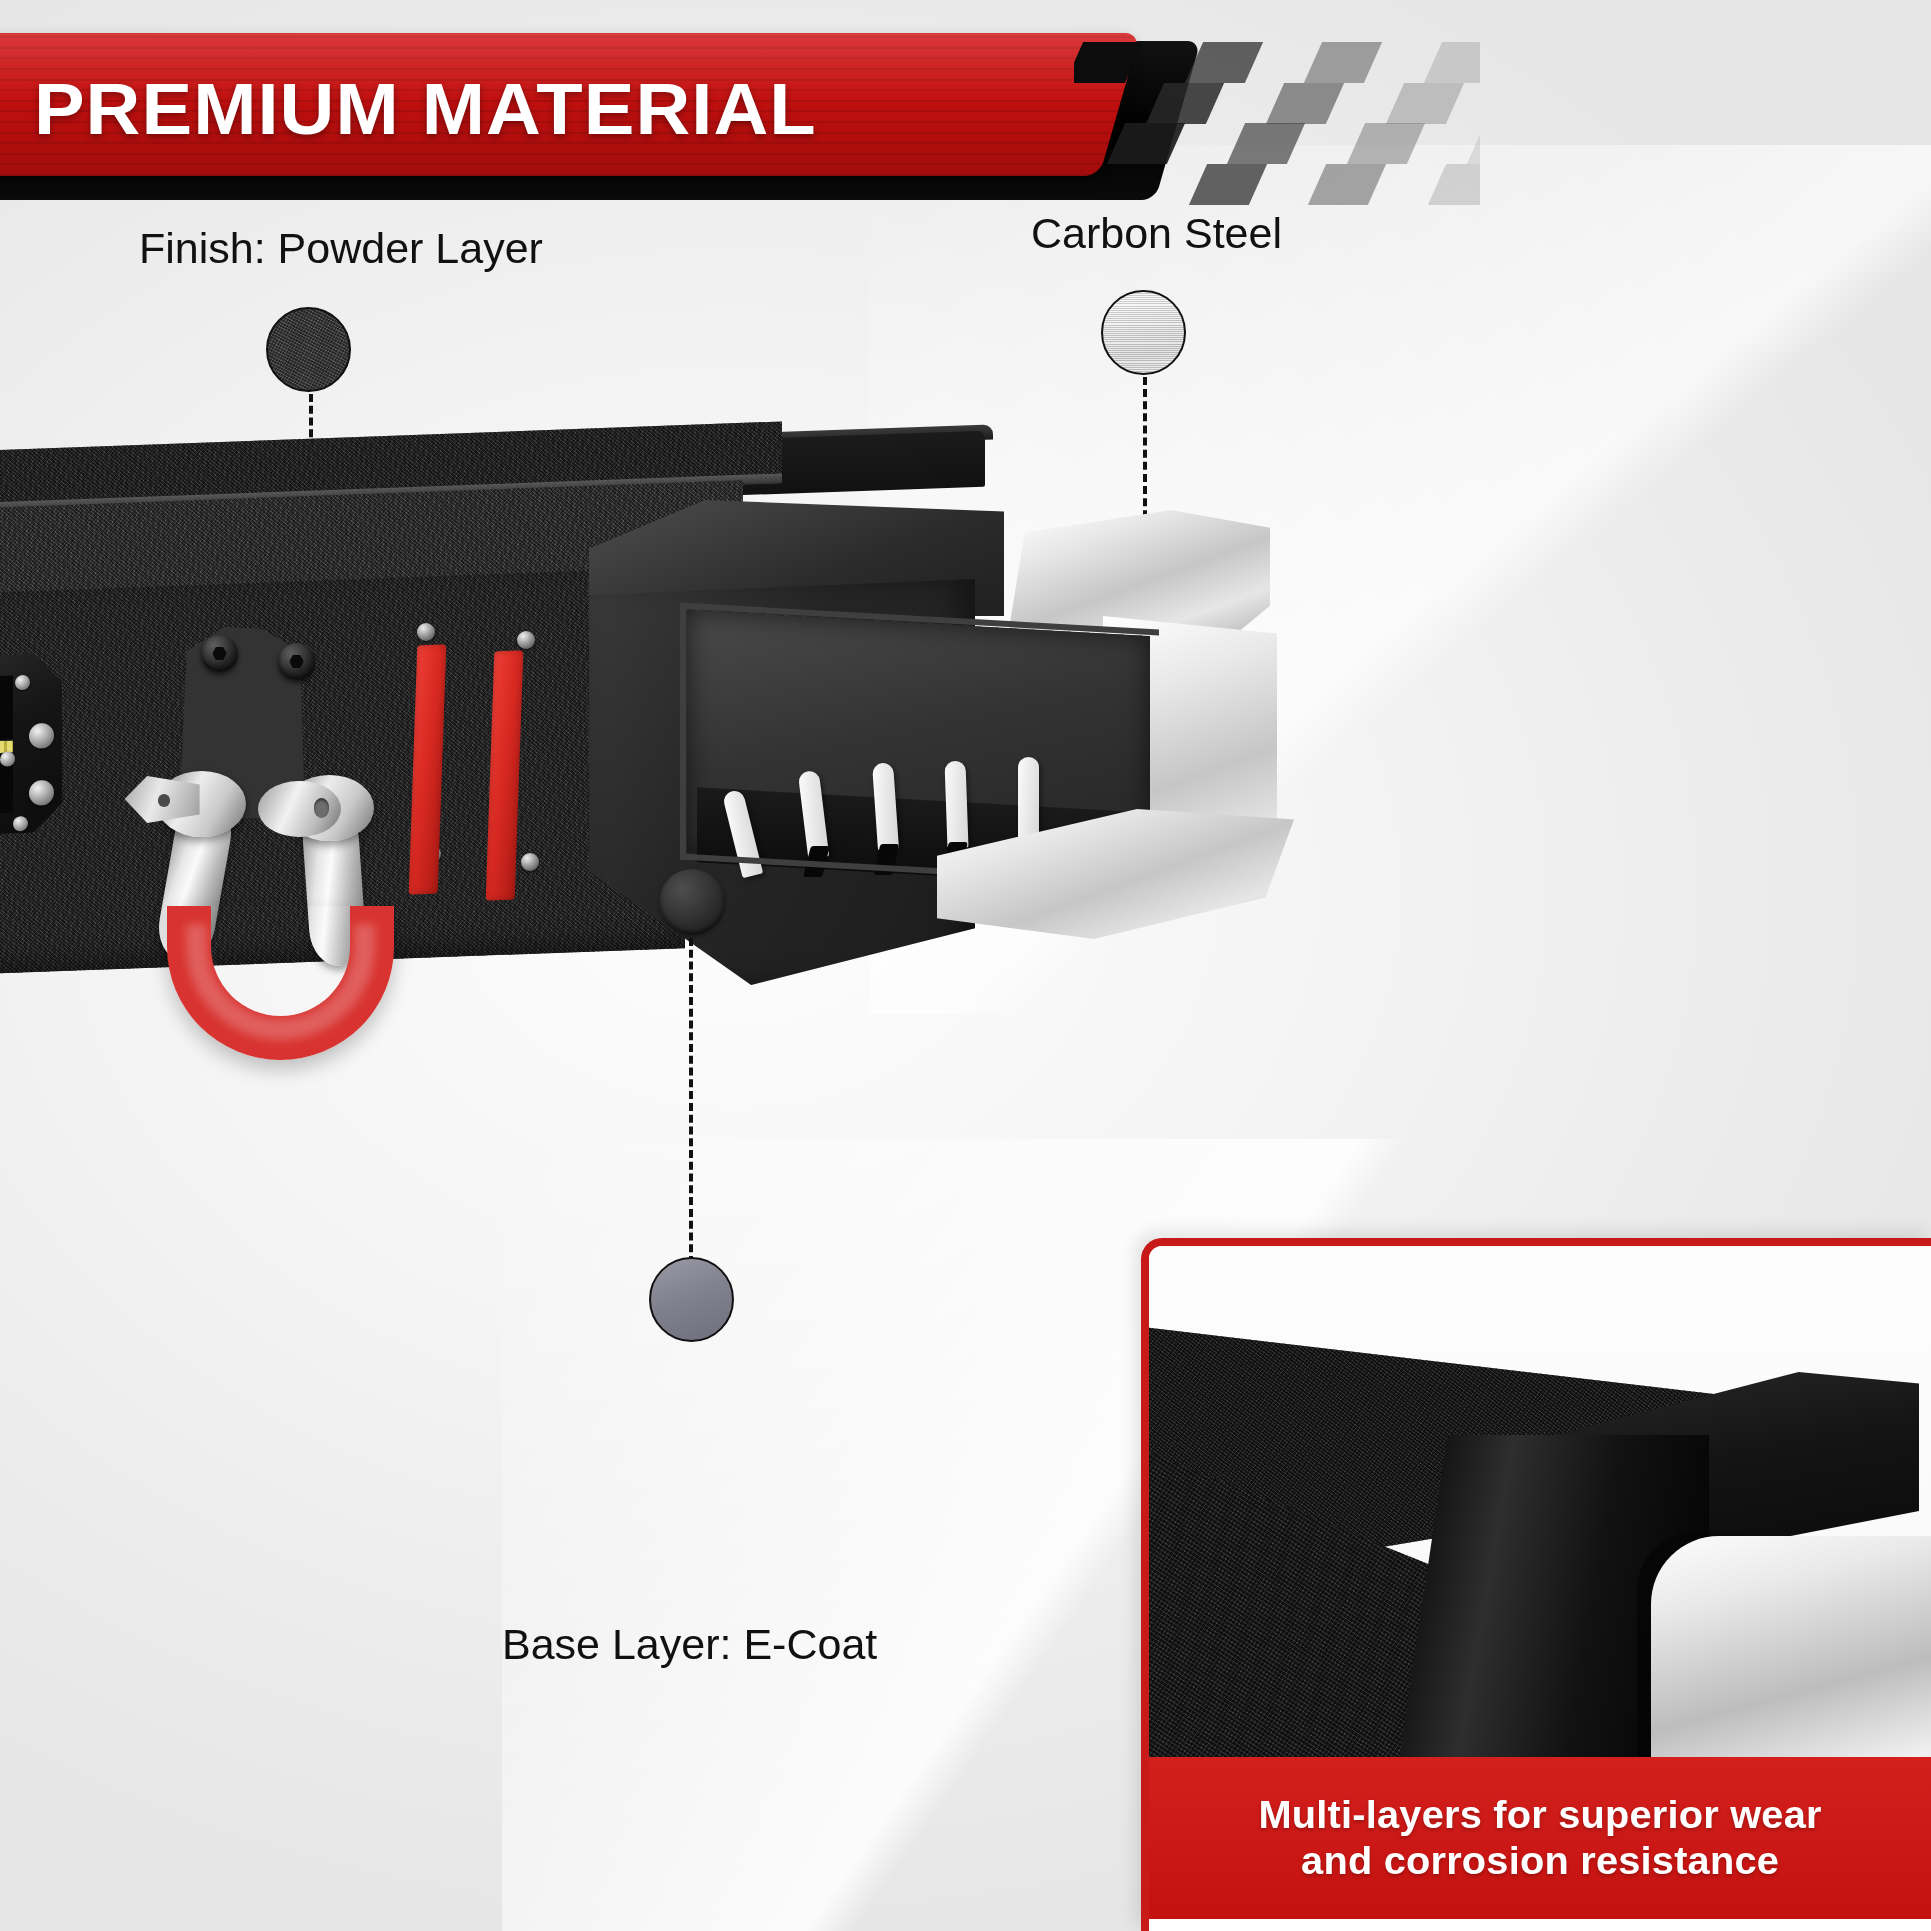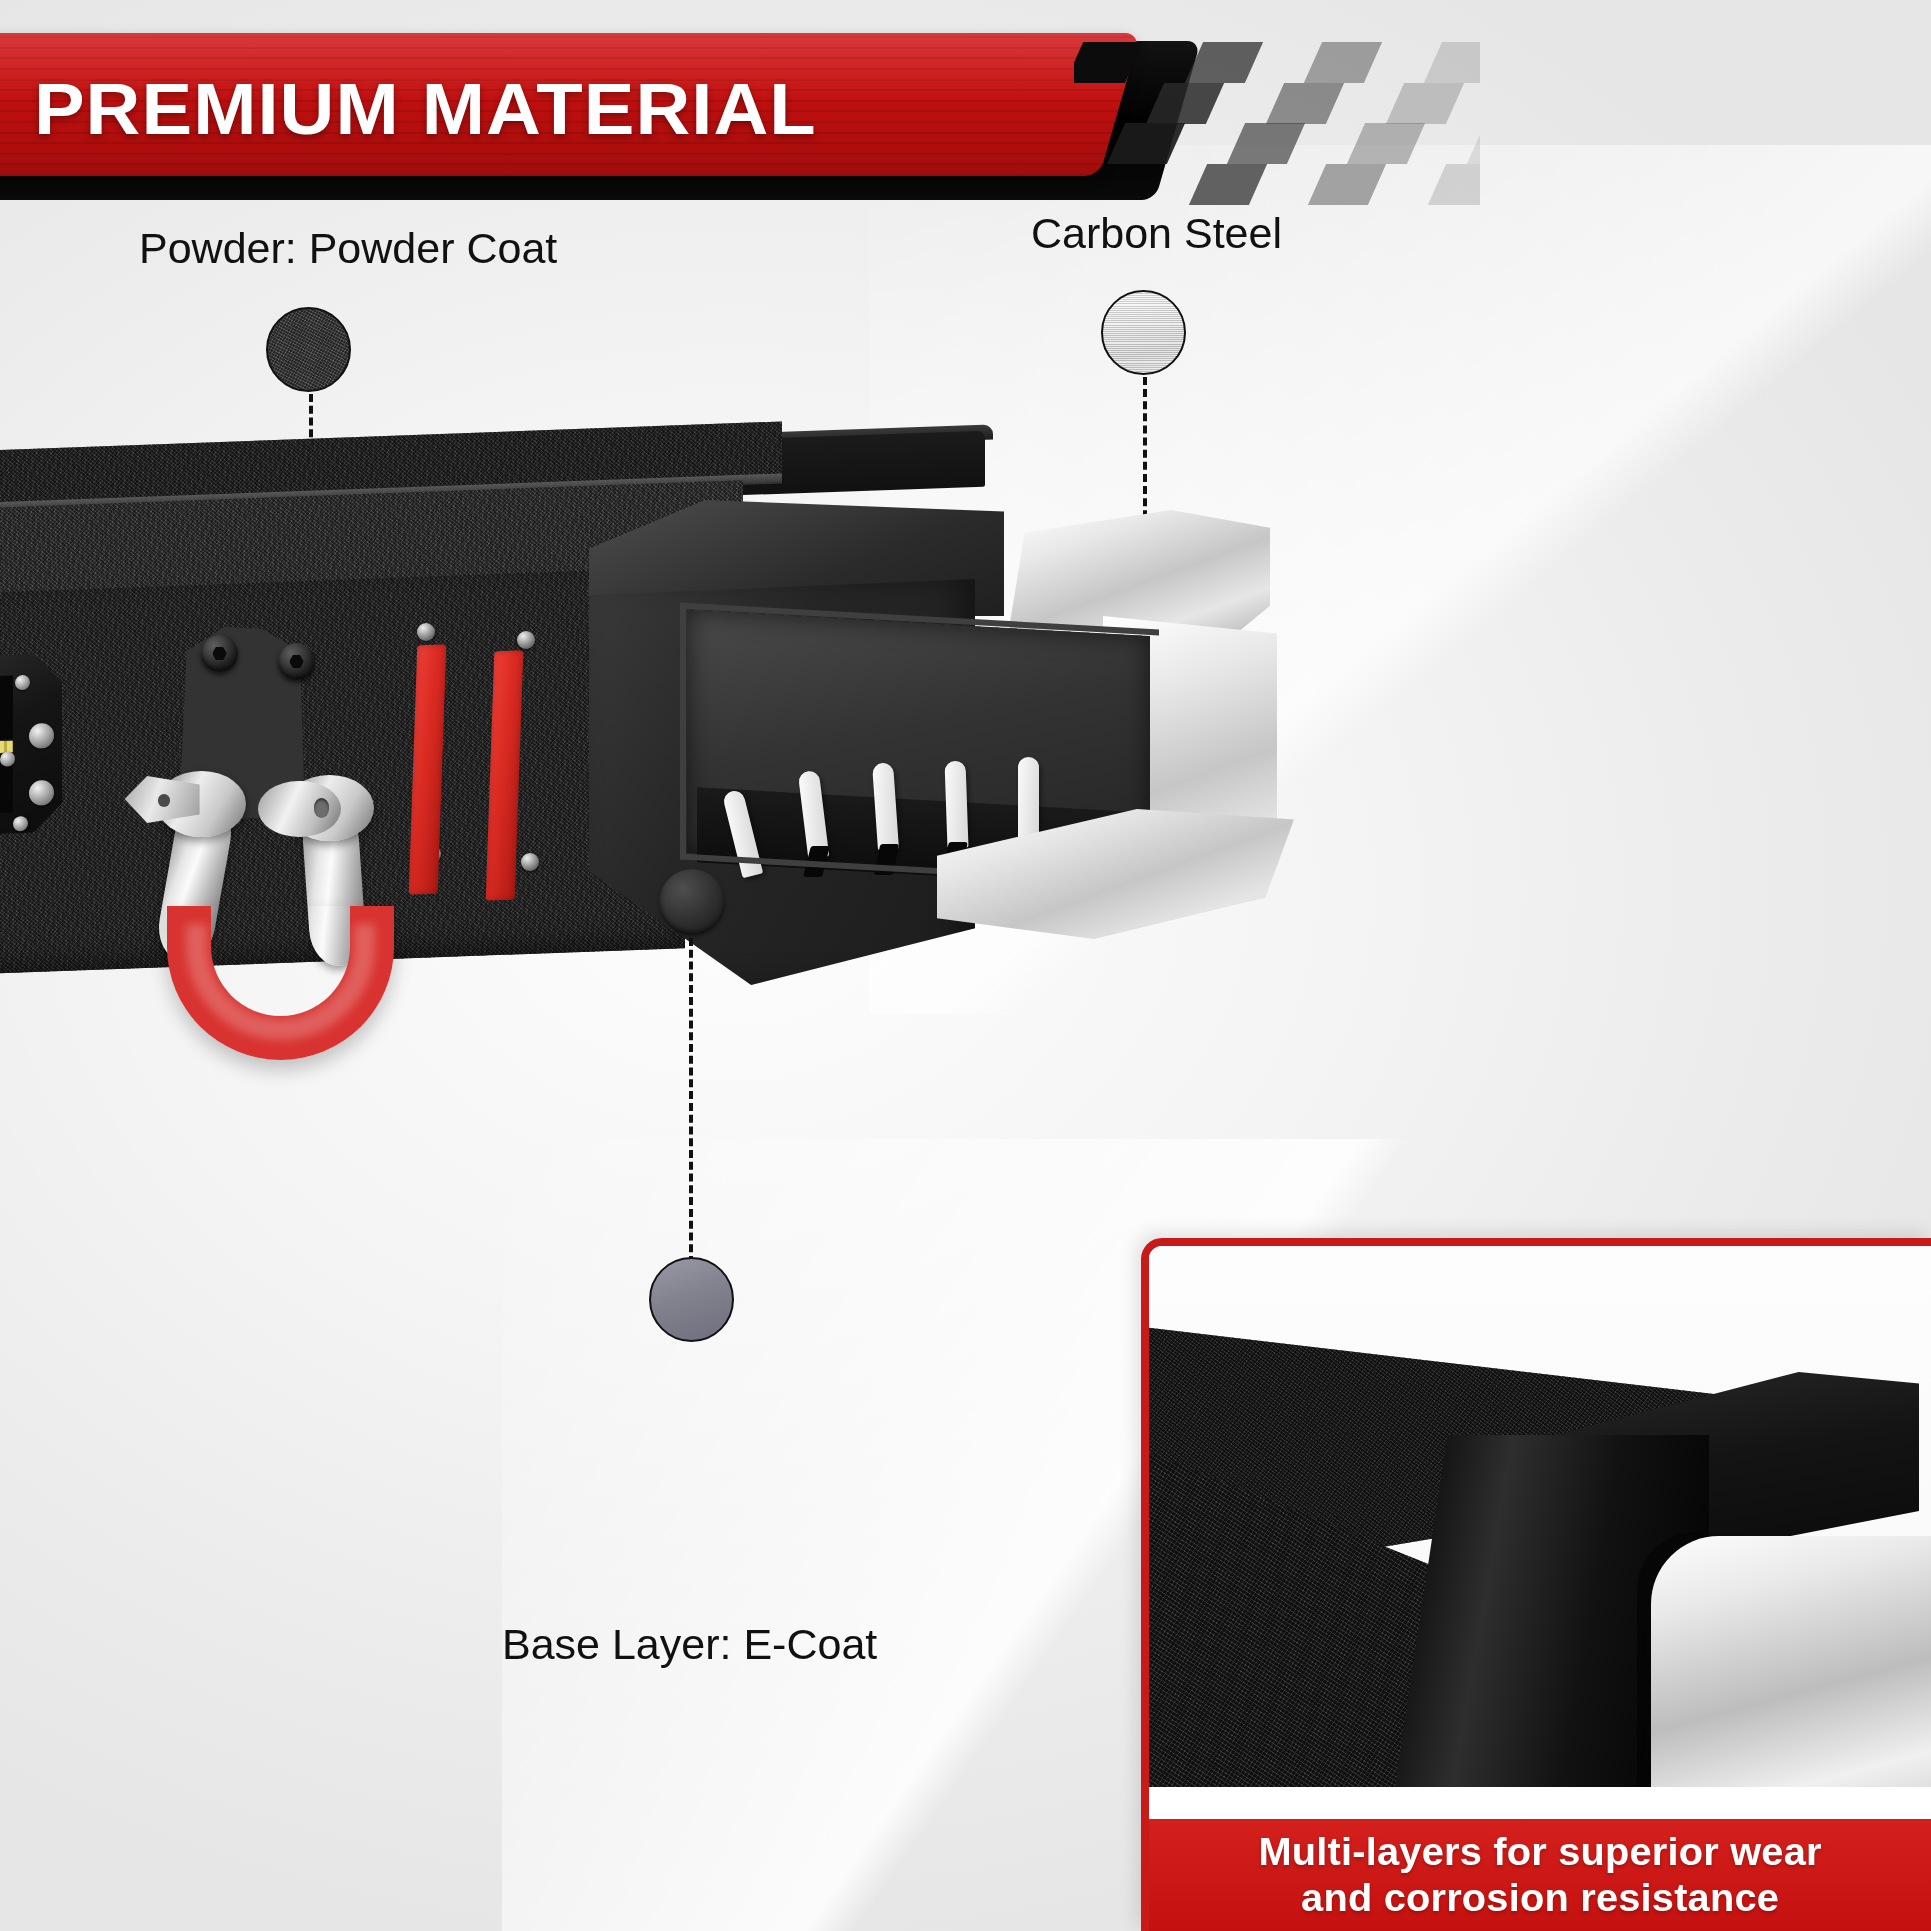--- a/index.html
+++ b/index.html
@@ -340,21 +340,21 @@
     position:absolute;left:502px;top:290px;width:348px;height:270px;
     background:linear-gradient(165deg,#fdfdfd 0%,#e9e9e9 22%,#bdbdbd 54%,#f0f0f0 80%,#cfcfcf 100%);
     border-radius:68px 0 0 0;
   }
   #slab-steel-shadow{
     position:absolute;left:488px;top:286px;width:116px;height:280px;
     background:linear-gradient(90deg,rgba(0,0,0,.55),rgba(0,0,0,0));
     border-radius:58px 0 0 0;
   }
   #inset-caption{
-    position:absolute;left:0;bottom:0;width:100%;height:112px;
+    position:absolute;left:0;bottom:12px;width:100%;height:162px;
     background:linear-gradient(180deg,#d4201d 0%,#c4110f 100%);
     display:flex;align-items:center;justify-content:center;
     border-radius:0;
   }
   #inset-caption-text{
     color:#fff;font-size:39px;font-weight:bold;line-height:1.18;text-align:center;
     letter-spacing:0.2px;transform:scaleX(1.02);
     text-shadow:0 1.9px 3.9px rgba(0,0,0,.25);
     padding:0 23px;
   }
@@ -392,21 +392,21 @@
           <div class="sq" style="left: 402px; background: rgb(157, 157, 157); opacity: 0.27;"></div>
         </div>
         <div class="row" style="top: 122px;">
           <div class="sq" style="left: 124px; background: rgb(57, 57, 57); opacity: 0.78;"></div>
           <div class="sq" style="left: 243px; background: rgb(100, 100, 100); opacity: 0.56;"></div>
           <div class="sq" style="left: 363px; background: rgb(143, 143, 143); opacity: 0.34;"></div>
         </div>
       </div>
   </div>
 
-  <div class="callout-label" style="left:139px;top:224px;">Powder: Powder Coat</div>
+  <div class="callout-label" style="left:139px;top:224px;">Finish: Powder Layer</div>
   <div class="swatch swatch-powder" style="left:266px;top:307px;"></div>
   <div class="dash-v" style="left:309px;top:394px;height:114px;"></div>
 
   <div class="callout-label" style="left:1031px;top:209px;">Carbon Steel</div>
   <div class="swatch swatch-steel" style="left:1101px;top:290px;"></div>
   <div class="dash-v" style="left:1143px;top:377px;height:214px;"></div>
 
   <div id="bumper">
 
     <div id="shelf-plate-top"></div>

